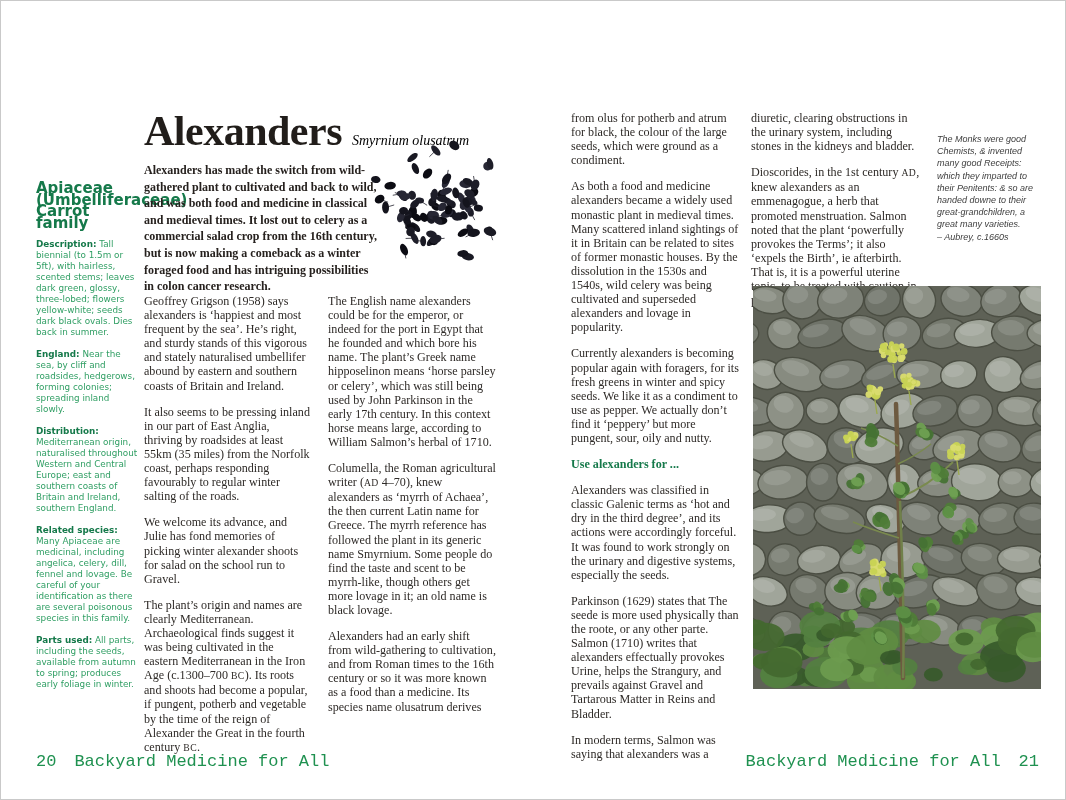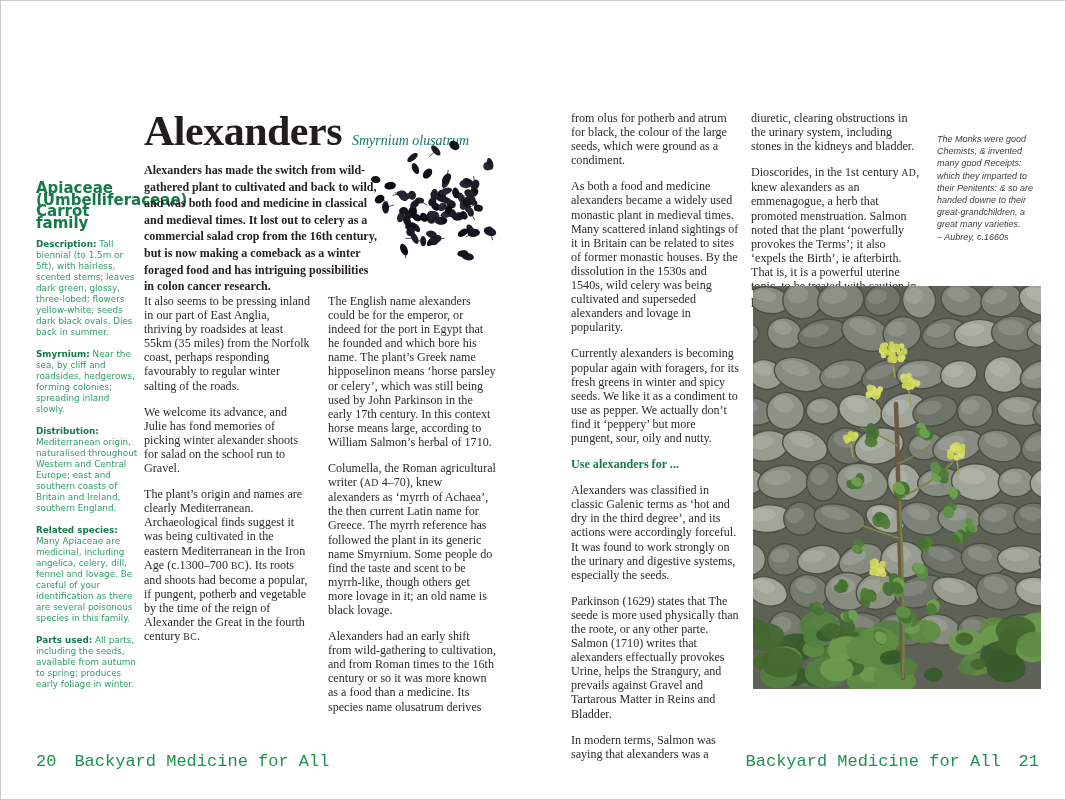--- a/index.html
+++ b/index.html
@@ -25,21 +25,21 @@
     margin-bottom:10px;
   }
   .sidebar .sect{margin-bottom:11px;}
   .sidebar .sect b{color:var(--heading-green);}
   
   .title-row{position:absolute;left:143px;top:106px;width:420px;white-space:nowrap;}
   .title-row h1{
     display:inline;font-size:42px;font-weight:700;letter-spacing:-0.5px;color:#211d1a;
     font-family:"Liberation Serif", serif;
   }
-  .latin{display:inline;font-style:italic;font-size:14px;margin-left:10px;color:#0f766e;}
+  .latin{display:inline;font-style:italic;font-size:14px;margin-left:10px;color:#000000;}
   
   .intro{
     position:absolute;left:143px;top:161px;width:352px;
     font-weight:bold;font-size:12px;line-height:16.6px;color:#26211e;
   }
   .intro-spacer{float:right;width:116px;height:114px;}
   
   .seeds{position:absolute;left:366px;top:126px;width:152px;height:162px;pointer-events:none;}
   
   .col{
@@ -76,21 +76,21 @@
   .footer-right .num{margin-left:18px;}
 </style>
 </head>
 <body>
 
 <div class="spread">
 
   <div class="sidebar">
     <div class="family">Apiaceae (Umbelliferaceae) Carrot family</div>
     <div class="sect"><b>Description:</b><span> Tall biennial (to 1.5m or 5ft), with hairless, scented stems; leaves dark green, glossy, three-lobed; flowers yellow-white; seeds dark black ovals. Dies back in summer.</span></div>
-    <div class="sect"><b>Smyrnium:</b><span> Near the sea, by cliff and roadsides, hedgerows, forming colonies; spreading inland slowly.</span></div>
+    <div class="sect"><b>England:</b><span> Near the sea, by cliff and roadsides, hedgerows, forming colonies; spreading inland slowly.</span></div>
     <div class="sect"><b>Distribution:</b><span> Mediterranean origin, naturalised throughout Western and Central Europe; east and southern coasts of Britain and Ireland, southern England.</span></div>
     <div class="sect"><b>Related species:</b><span> Many Apiaceae are medicinal, including angelica, celery, dill, fennel and lovage. Be careful of your identification as there are several poisonous species in this family.</span></div>
     <div class="sect"><b>Parts used:</b><span> All parts, including the seeds, available from autumn to spring; produces early foliage in winter.</span></div>
   </div>
 
   <div class="title-row">
     <h1>Alexanders</h1><span class="latin">Smyrnium olusatrum</span>
   </div>
 
   <p class="intro"><span class="intro-spacer"></span><span>Alexanders has made the switch from wild-gathered plant to cultivated and back to wild, and was both food and medicine in classical and medieval times. It lost out to celery as a commercial salad crop from the 16th century, but is now making a comeback as a winter foraged food and has intriguing possibilities in colon cancer research.</span></p>
@@ -198,20 +198,21 @@
       <ellipse cx="100.8022942991652" cy="129.6817504452151" rx="6.180905031459406" ry="3.619506520638242" fill="#1a1a24" transform="rotate(9.205878912471235 100.8022942991652 129.6817504452151)"></ellipse>
       <ellipse cx="123.13695386870293" cy="36.838601502537756" rx="5.9709035424049945" ry="3.0302357260137796" fill="#1e1e29" transform="rotate(74.91938580293208 123.13695386870293 36.838601502537756)"></ellipse>
       <ellipse cx="95.83903622831183" cy="126.52947507227395" rx="5.4767412496730685" ry="3.3936094316653906" fill="#14141d" transform="rotate(173.25061504729092 95.83903622831183 126.52947507227395)"></ellipse>
       <ellipse cx="48.41047472258997" cy="41.55168584799228" rx="5.888611340057105" ry="3.169989010039717" fill="#14141d" transform="rotate(65.83085374440998 48.41047472258997 41.55168584799228)"></ellipse>
       <ellipse cx="23.141278592474357" cy="58.723518601869756" rx="5.767093934165314" ry="3.8331175257917494" fill="#0c0c13" transform="rotate(172.50672420021147 23.141278592474357 58.723518601869756)"></ellipse>
       <line x1="12.62155414039826" y1="72.20142870463962" x2="21.09526767588651" y2="75.23394893020831" stroke="#23232e" stroke-width="0.8"></line>
       <ellipse cx="12.62155414039826" cy="72.20142870463962" rx="5.174162225890905" ry="3.9821834065951407" fill="#0c0c13" transform="rotate(147.09179080557078 12.62155414039826 72.20142870463962)"></ellipse>
     </svg>
 
   <div class="col c-l1">
+    <p>Geoffrey Grigson (1958) says alexanders is ‘happiest and most frequent by the sea’. He’s right, and sturdy stands of this vigorous and stately naturalised umbellifer abound by eastern and southern coasts of Britain and Ireland.</p>
     <p>It also seems to be pressing inland in our part of East Anglia, thriving by roadsides at least 55km (35 miles) from the Norfolk coast, perhaps responding favourably to regular winter salting of the roads.</p>
     <p>We welcome its advance, and Julie has fond memories of picking winter alexander shoots for salad on the school run to Gravel.</p>
     <p><span>The plant’s origin and names are clearly Mediterranean. Archaeological finds suggest it was being cultivated in the eastern Mediterranean in the Iron Age (c.1300–700 </span><span class="sc">BC</span><span>). Its roots and shoots had become a popular, if pungent, potherb and vegetable by the time of the reign of Alexander the Great in the fourth century </span><span class="sc">BC</span><span>.</span></p>
   </div>
 
   <div class="col c-l2">
     <p><span>The English name alexanders could be for the emperor, or indeed for the port in Egypt that he founded and which bore his name. The plant’s Greek name </span><span class="it">hipposelinon</span><span> means ‘horse parsley or celery’, which was still being used by John Parkinson in the early 17th century. In this context horse means large, according to William Salmon’s herbal of 1710.</span></p>
     <p><span>Columella, the Roman agricultural writer (</span><span class="sc">AD</span><span> 4–70), knew alexanders as ‘myrrh of Achaea’, the then current Latin name for Greece. The myrrh reference has followed the plant in its generic name </span><span class="it">Smyrnium</span><span>. Some people do find the taste and scent to be myrrh-like, though others get more lovage in it; an old name is black lovage.</span></p>
     <p><span>Alexanders had an early shift from wild-gathering to cultivation, and from Roman times to the 16th century or so it was more known as a food than a medicine. Its species name </span><span class="it">olusatrum</span><span> derives</span></p>
   </div>

